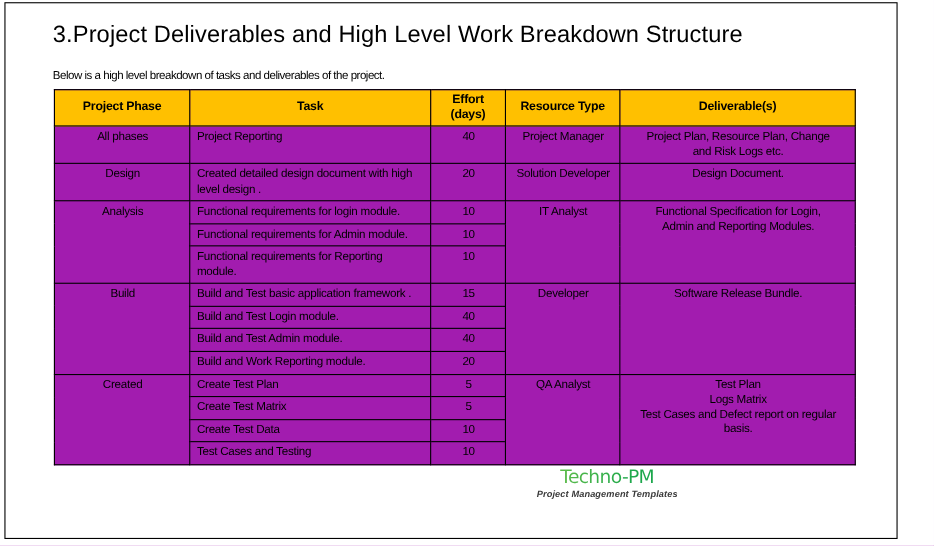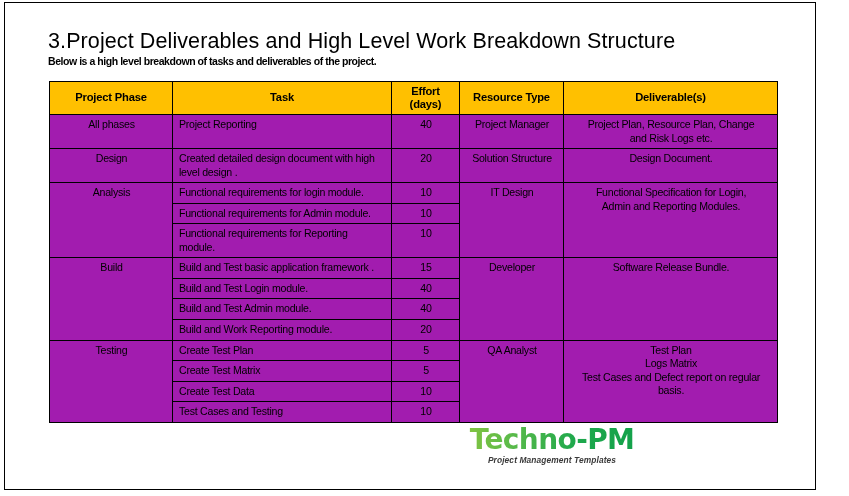--- a/index.html
+++ b/index.html
@@ -27,35 +27,35 @@
     border: 1px solid #000000;
     box-sizing: border-box;
     background: #ffffff;
     overflow: hidden;
   }
 
   
   #doc-heading {
     position: absolute;
     left: 43px;
-    top: 26px;
+    top: 16px;
     width: 740px;
   }
   #doc-title {
     font-size: 21.5px;
     font-weight: 400;
     letter-spacing: 0.1px;
     line-height: 1.12;
     color: #000000;
     white-space: nowrap;
   }
   #doc-subtitle {
-    margin-top: 2px;
+    margin-top: 20px;
     font-size: 10.5px;
-    font-weight: 700;
+    font-weight: 400;
     letter-spacing: -0.45px;
     color: #000000;
     white-space: nowrap;
   }
 
   
   #wbs-wrap {
     position: absolute;
     left: 44px;
     top: 78px;
@@ -125,22 +125,22 @@
     left: 452px;
     top: 423px;
     width: 190px;
     text-align: center;
     pointer-events: none;
     user-select: none;
     z-index: 5;
   }
   #watermark-brand {
     font-family: "DejaVu Sans", sans-serif;
-    font-size: 28px;
-    font-weight: 700;
+    font-size: 17px;
+    font-weight: 400;
     letter-spacing: -0.6px;
     line-height: 1;
     background: linear-gradient(95deg, #8CC63F 0%, #5CBB4A 28%, #1EA84C 62%, #11A04A 100%);
     -webkit-background-clip: text;
     background-clip: text;
     color: transparent;
     -webkit-text-fill-color: transparent;
   }
   #watermark-tagline {
     font-family: Liberation Sans, sans-serif;
@@ -192,30 +192,30 @@
             <td class="resource-cell" rowspan="1">Project Manager</td>
             <td class="deliv-cell" rowspan="1">
               <span class="deliv-line">Project Plan, Resource Plan, Change</span>
               <span class="deliv-line">and Risk Logs etc.</span>
             </td>
           </tr>
           <tr>
             <td class="phase-cell" rowspan="1">Design</td>
             <td class="task-cell">Created detailed design document with high level design .</td>
             <td class="effort-cell">20</td>
-            <td class="resource-cell" rowspan="1">Solution Structure</td>
+            <td class="resource-cell" rowspan="1">Solution Developer</td>
             <td class="deliv-cell" rowspan="1">
               <span class="deliv-line">Design Document.</span>
             </td>
           </tr>
           <tr>
             <td class="phase-cell" rowspan="3">Analysis</td>
             <td class="task-cell">Functional requirements for login module.</td>
             <td class="effort-cell">10</td>
-            <td class="resource-cell" rowspan="3">IT Design</td>
+            <td class="resource-cell" rowspan="3">IT Analyst</td>
             <td class="deliv-cell" rowspan="3">
               <span class="deliv-line">Functional Specification for Login,</span>
               <span class="deliv-line">Admin and Reporting Modules.</span>
             </td>
           </tr>
           <tr>
             <td class="task-cell">Functional requirements for Admin module.</td>
             <td class="effort-cell">10</td>
           </tr>
           <tr>
@@ -237,21 +237,21 @@
           </tr>
           <tr>
             <td class="task-cell">Build and Test Admin module.</td>
             <td class="effort-cell">40</td>
           </tr>
           <tr>
             <td class="task-cell">Build and Work Reporting module.</td>
             <td class="effort-cell">20</td>
           </tr>
           <tr>
-            <td class="phase-cell" rowspan="4">Testing</td>
+            <td class="phase-cell" rowspan="4">Created</td>
             <td class="task-cell">Create Test Plan</td>
             <td class="effort-cell">5</td>
             <td class="resource-cell" rowspan="4">QA Analyst</td>
             <td class="deliv-cell" rowspan="4">
               <span class="deliv-line">Test Plan</span>
               <span class="deliv-line">Logs Matrix</span>
               <span class="deliv-line">Test Cases and Defect report on regular</span>
               <span class="deliv-line">basis.</span>
             </td>
           </tr>

